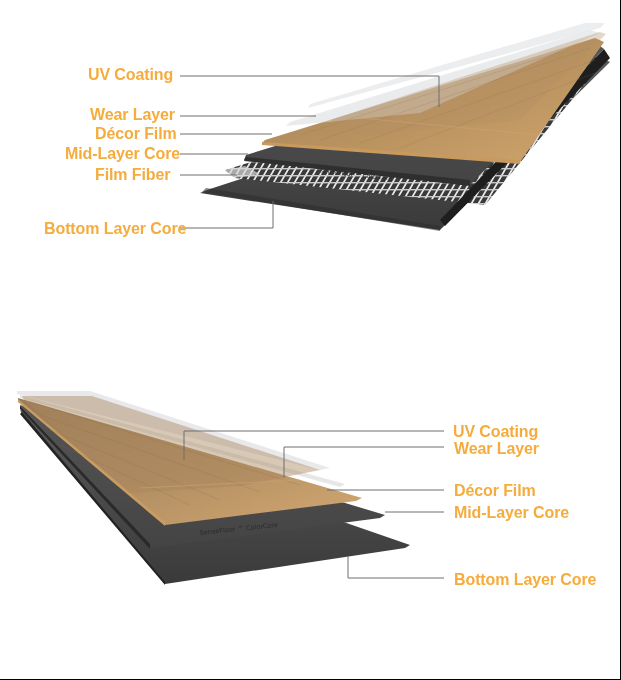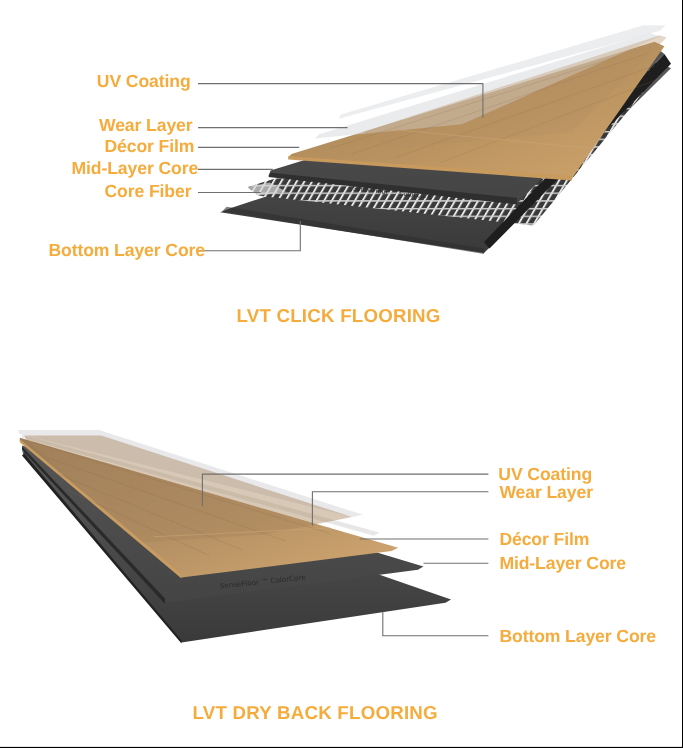--- a/index.html
+++ b/index.html
@@ -124,25 +124,23 @@
       <line x1="444" y1="490" x2="327" y2="490"></line>
       <line x1="444" y1="512" x2="385" y2="512"></line>
       <polyline points="444,578 348,578 348,556"></polyline>
     </g>
   </svg>
 
   <div class="label" style="left:88px; top:67px;">UV Coating</div>
   <div class="label" style="left:90px; top:107px;">Wear Layer</div>
   <div class="label" style="left:95px; top:126px;">Décor Film</div>
   <div class="label" style="left:65px; top:146px;">Mid-Layer Core</div>
-  <div class="label" style="left:95px; top:167px;">Core Fiber</div>
+  <div class="label" style="left:95px; top:167px;">Film Fiber</div>
   <div class="label" style="left:44px; top:221px;">Bottom Layer Core</div>
 
-  <div class="title" style="left:215px; top:278px;">LVT CLICK FLOORING</div>
 
   <div class="label" style="left:453px; top:424px;">UV Coating</div>
   <div class="label" style="left:454px; top:441px;">Wear Layer</div>
   <div class="label" style="left:454px; top:483px;">Décor Film</div>
   <div class="label" style="left:454px; top:505px;">Mid-Layer Core</div>
   <div class="label" style="left:454px; top:572px;">Bottom Layer Core</div>
 
-  <div class="title" style="left:175px; top:639px;">LVT DRY BACK FLOORING</div>
 </div>
 
 </body></html>

